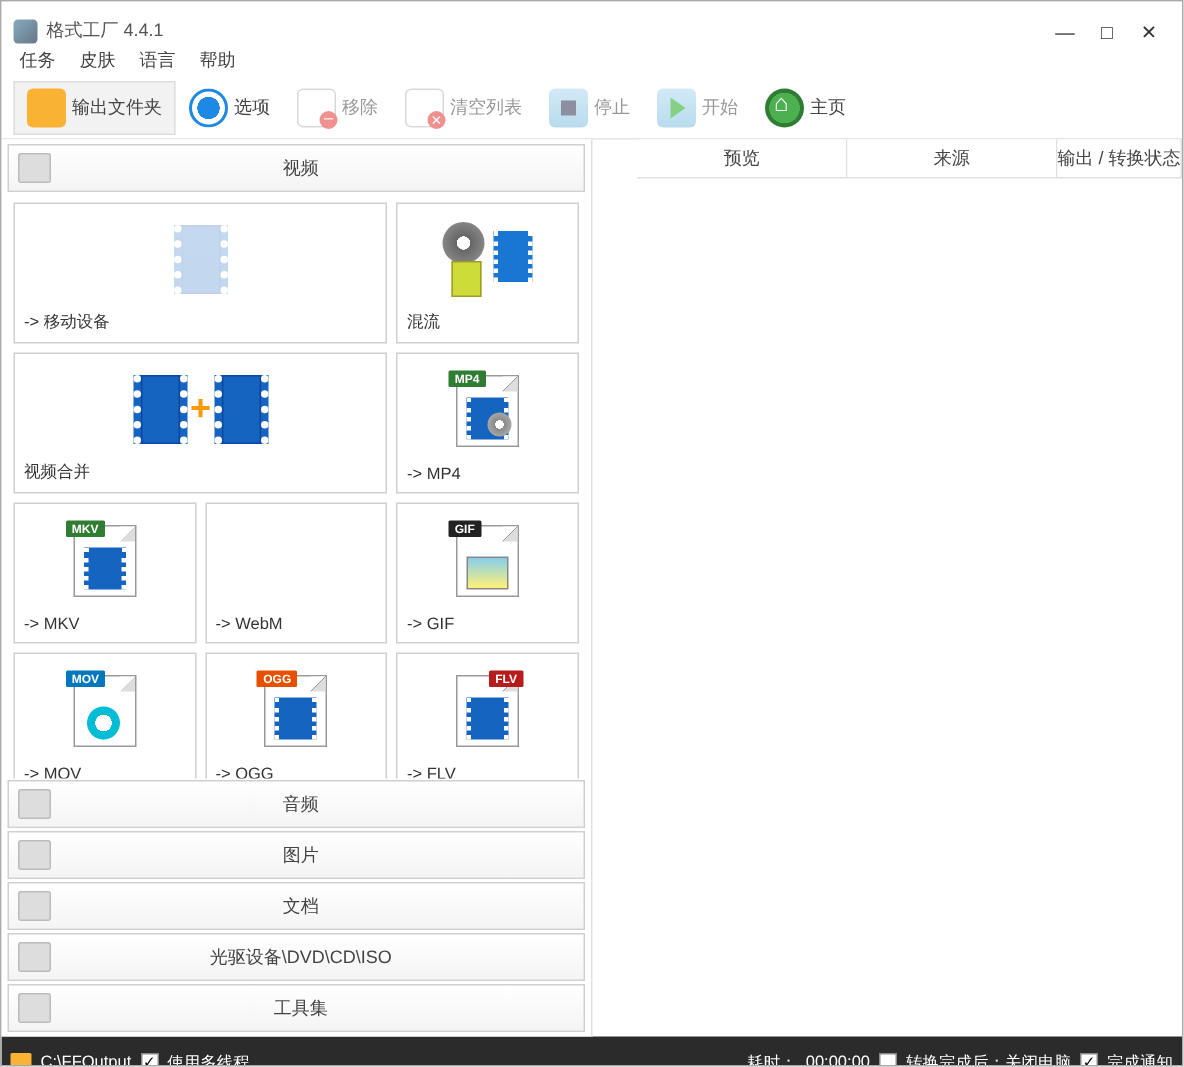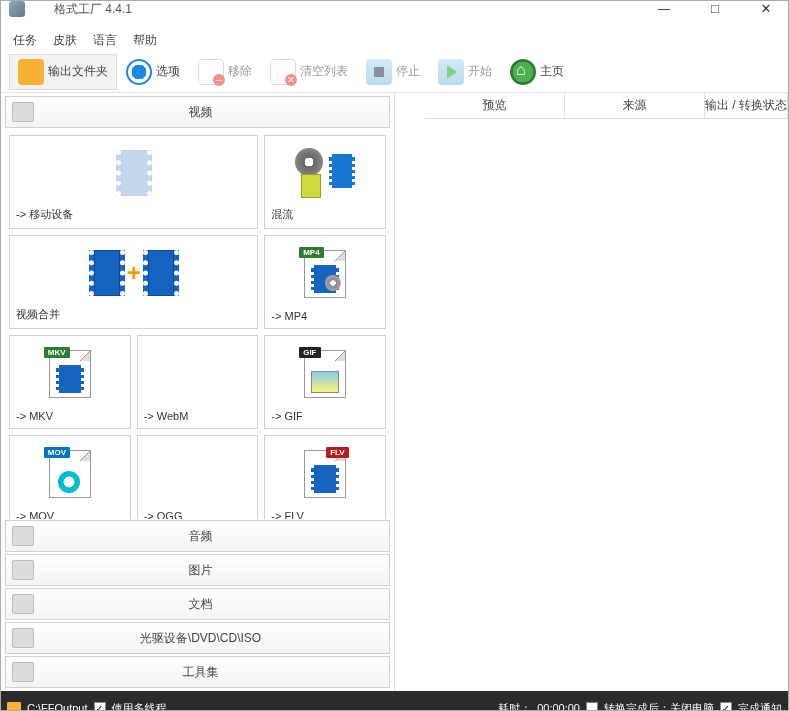--- a/index.html
+++ b/index.html
@@ -1,18 +1,18 @@
 <!DOCTYPE html>
 <html><head>
 <meta charset="utf-8">
 <style>
 * { margin: 0; padding: 0; box-sizing: border-box; font-family: "Microsoft YaHei", Arial, sans-serif; }
 body { background: #fff; width: 789px; height: 711px; overflow: hidden; font-size: 12px; color: #333; border: 1px solid #aaa; }
 
-.titlebar { height: 28px; display: flex; align-items: flex-start; padding: 0 8px; background: #fff; gap: 23px; }
+.titlebar { height: 28px; display: flex; align-items: flex-end; padding: 0 8px; background: #fff; }
 .titlebar .app-icon { width: 16px; height: 16px; background: linear-gradient(135deg,#8ab,#678); border-radius: 3px; margin-right: 6px; }
 .titlebar .title { flex: 1; font-size: 12px; color: #555; }
 .winbtn { width: 28px; text-align: center; font-size: 13px; cursor: pointer; }
 
 .menubar { height: 22px; display: flex; align-items: center; padding: 0 12px; gap: 16px; background: #fff; font-size: 12px; color: #444; }
 .menubar span { cursor: pointer; }
 
 .toolbar { height: 42px; display: flex; align-items: center; padding: 2px 8px; background: #fff; border-bottom: 1px solid #e5e5e5; }
 .tbtn { display: flex; align-items: center; padding: 4px 8px; gap: 4px; font-size: 12px; color: #444; cursor: pointer; border: 1px solid transparent; }
 .tbtn.active { background: #f2f2f2; border: 1px solid #ddd; }
@@ -196,20 +196,26 @@
         <div class="card">
           <div class="thumb">
               <div class="page-ico">
                 <div class="tag tag-mov">MOV</div>
                 <div class="qt"></div>
               </div>
             </div>
           <div class="clabel">-&gt; MOV</div>
         </div>
         <div class="card">
+          <div class="thumb">
+              <div class="page-ico">
+                <div class="tag tag-ogg">OGG</div>
+                <div class="filmroll"></div>
+              </div>
+            </div>
           <div class="clabel">-&gt; OGG</div>
         </div>
         <div class="card">
           <div class="thumb">
               <div class="page-ico">
                 <div class="tag tag-flv">FLV</div>
                 <div class="filmroll"></div>
               </div>
             </div>
           <div class="clabel">-&gt; FLV</div>

